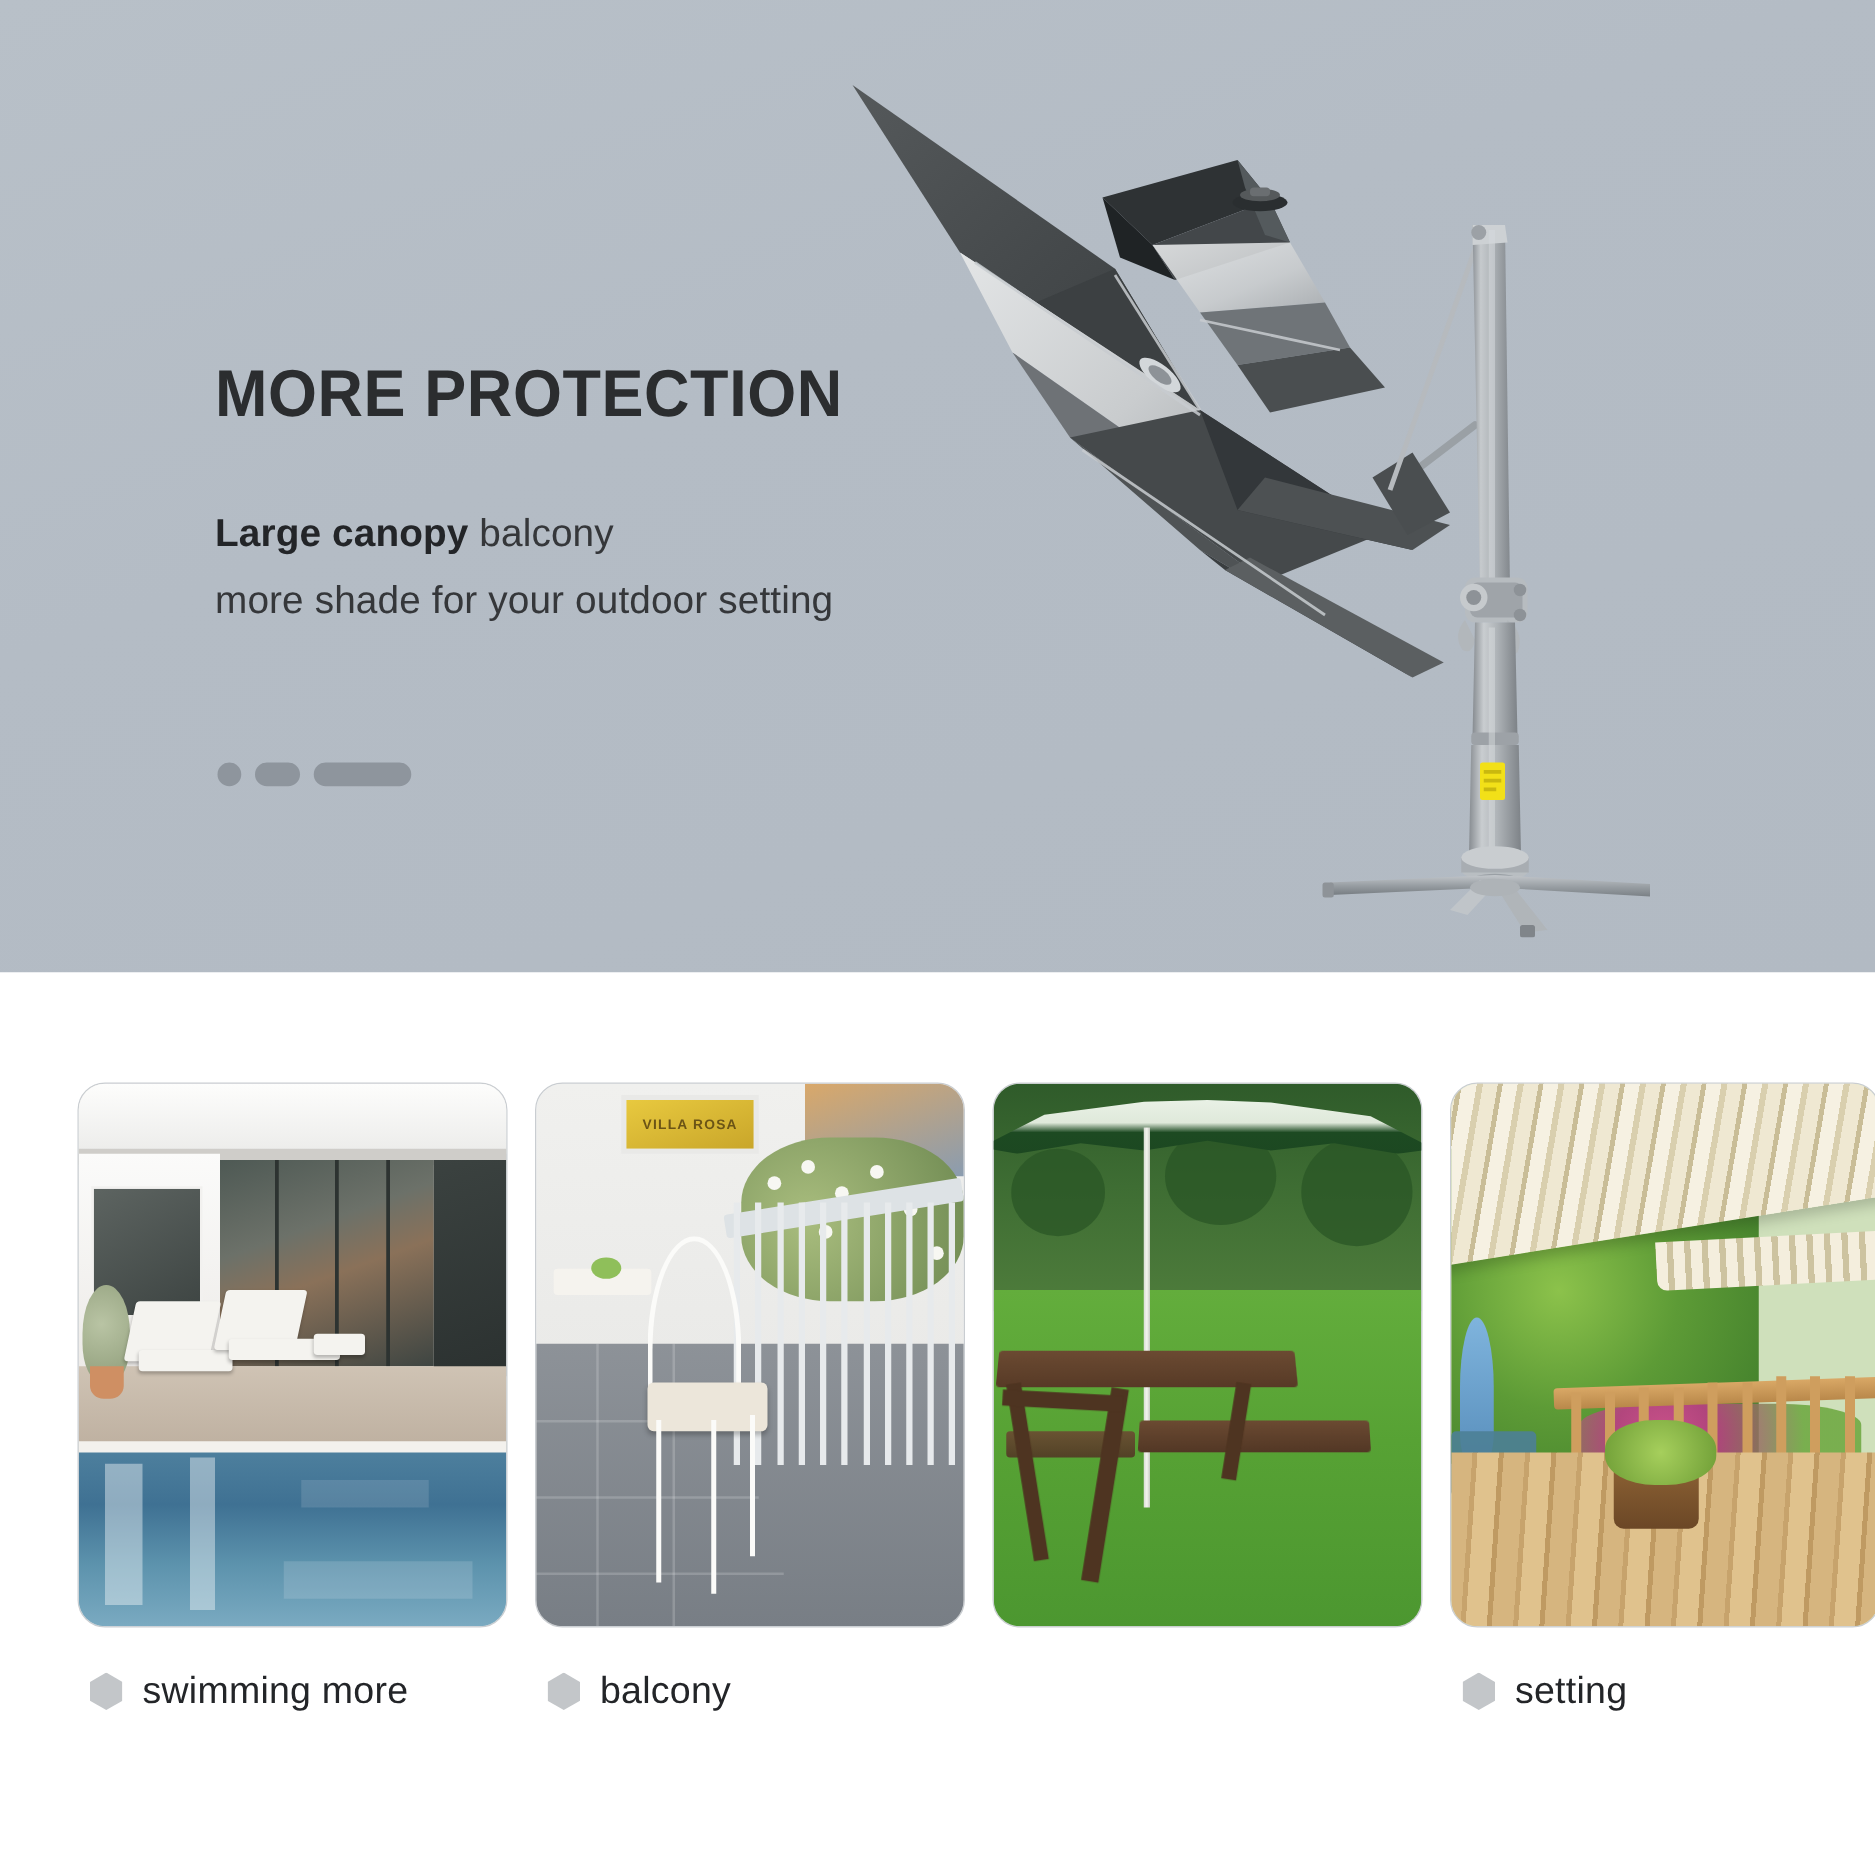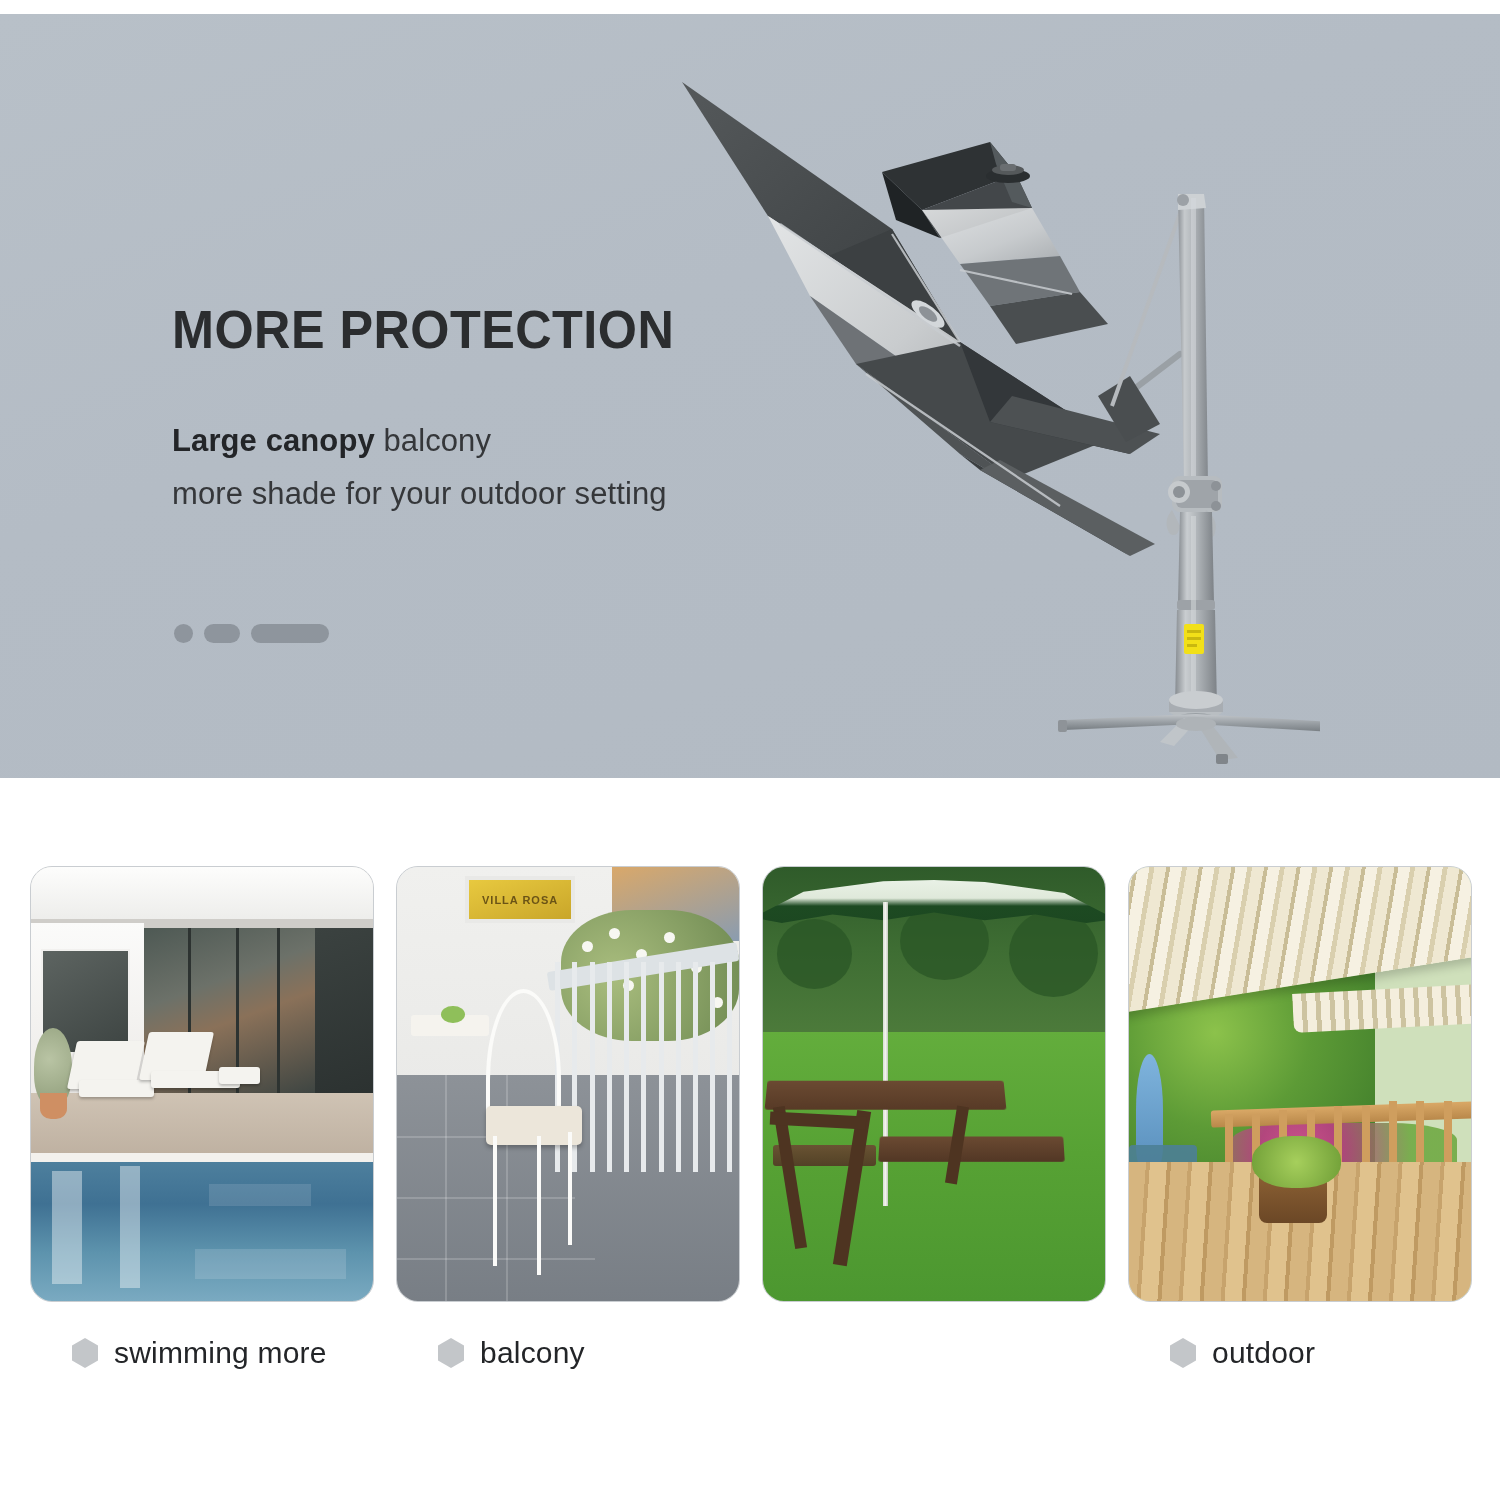--- a/index.html
+++ b/index.html
@@ -15,21 +15,21 @@
   .page {
     position: relative;
     width: 1500px;
     height: 1500px;
     background: #ffffff;
   }
 
   
   .hero {
     position: absolute;
-    left: 0; top: 14px;
+    left: 0; top: 0;
     width: 1500px;
     height: 778px;
     background: linear-gradient(160deg, #b8c0c8 0%, #b4bcc5 40%, #b2bac3 100%);
     overflow: hidden;
   }
 
   .hero-copy {
     position: absolute;
     left: 172px;
     top: 288px;
@@ -102,20 +102,21 @@
   .thumb-col { width: 344px; }
 
   .thumb {
     position: relative;
     width: 344px;
     height: 436px;
     border-radius: 22px;
     border: 1.5px solid #c9cdd1;
     overflow: hidden;
     background: #e8eaec;
+    margin-left: 32px;
   }
   .thumb .scene { position: absolute; inset: 0; }
 
   .caption {
     display: flex;
     align-items: center;
     gap: 16px;
     margin-top: 34px;
     padding-left: 42px;
   }
@@ -547,19 +548,19 @@
             <div class="s4-railpost" style="left:76%;top:54%;height:16%"></div>
             <div class="s4-railpost" style="left:84%;top:54%;height:16%"></div>
             <div class="s4-railpost" style="left:92%;top:54%;height:16%"></div>
             <div class="s4-deck"></div>
             <div class="s4-planter"></div>
             <div class="s4-plant"></div>
           </div>
         </div>
         <div class="caption">
           <span class="hexbullet"></span>
-          <span class="caption-text">outdoor</span>
+          <span class="caption-text">setting</span>
         </div>
       </div>
 
     </div>
   </div>
 </div>
 
 </body></html>

